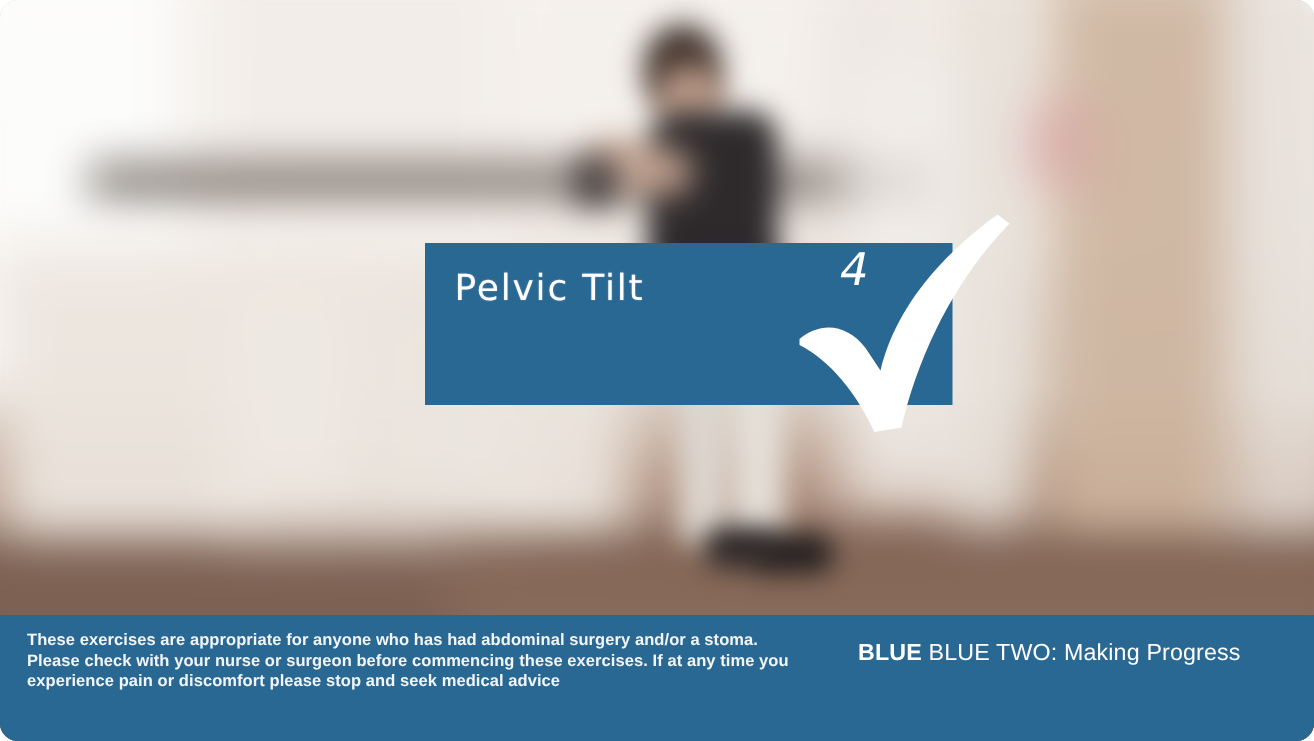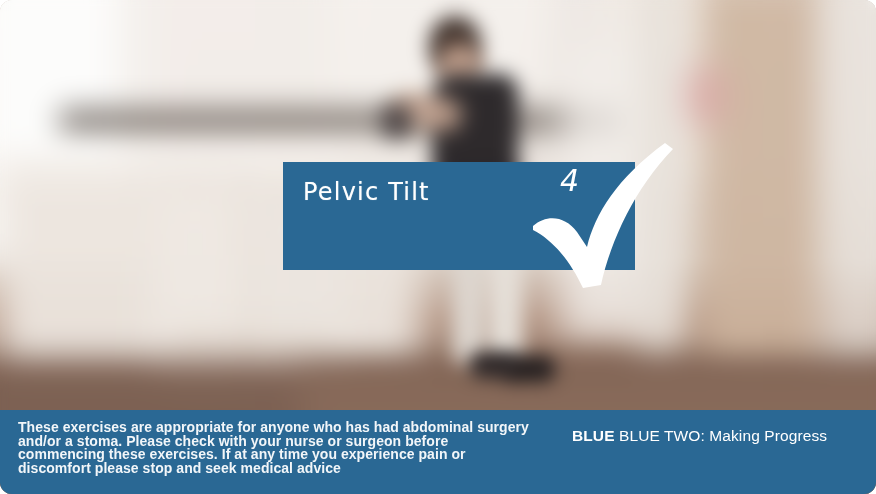--- a/index.html
+++ b/index.html
@@ -142,21 +142,21 @@
     top: 410px;
     height: 84px;
     background: #2a6894;
   }
   #disclaimer {
     position: absolute;
     left: 18px;
     top: 11px;
     width: 512px;
     color: #f2f6f9;
-    font-size: 14px;
+    font-size: 11px;
     font-weight: bold;
     line-height: 13.6px;
     letter-spacing: .05px;
   }
   #phase-label {
     position: absolute;
     left: 572px;
     top: 17px;
     color: #ffffff;
     font-size: 15.5px;

